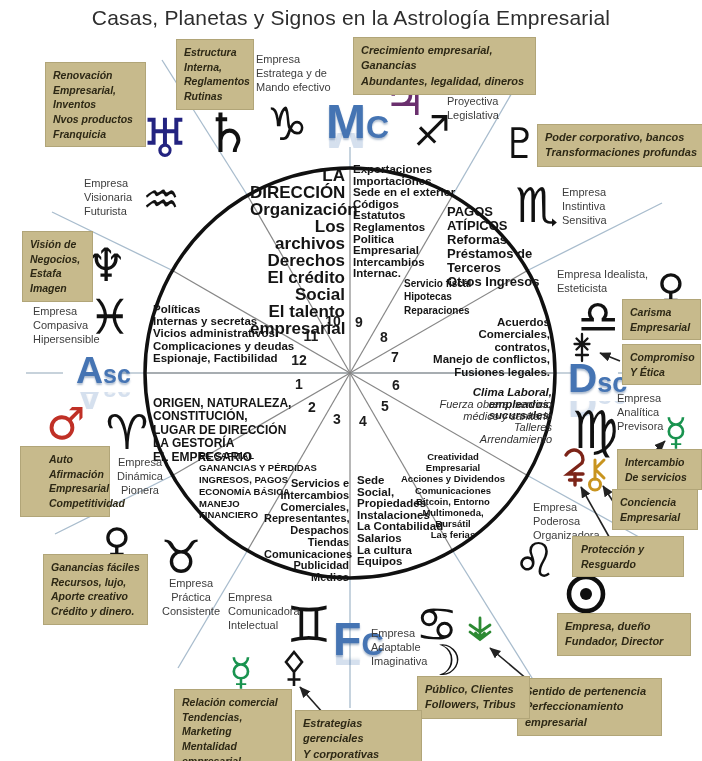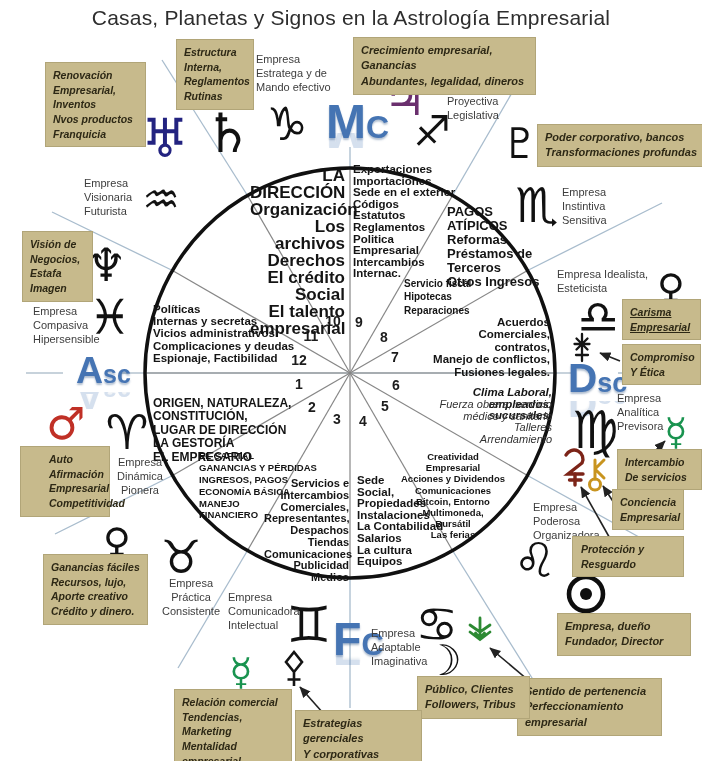--- a/index.html
+++ b/index.html
@@ -277,27 +277,27 @@
 Reglamentos
 Rutinas</div>
   <div class="tanbox" style="left:353px;top:37px;width:183px;font-size:11px;">Crecimiento empresarial, Ganancias
 Abundantes, legalidad, dineros</div>
   <div class="tanbox" style="left:537px;top:124px;width:172px;font-size:11px;">Poder corporativo, bancos
 Transformaciones profundas</div>
   <div class="tanbox" style="left:22px;top:231px;width:71px;">Visión de
 Negocios,
 Estafa
 Imagen</div>
-  <div class="tanbox" style="left:622px;top:299px;width:79px;text-decoration:underline;">Carisma
+  <div class="tanbox" style="left:622px;top:299px;width:79px;">Carisma
 Empresarial</div>
   <div class="tanbox" style="left:622px;top:344px;width:79px;">Compromiso
 Y Ética</div>
   <div class="tanbox" style="left:617px;top:449px;width:85px;">Intercambio
 De servicios</div>
-  <div class="tanbox" style="left:612px;top:489px;width:72px;">Conciencia
+  <div class="tanbox" style="left:612px;top:489px;width:86px;">Conciencia
 Empresarial</div>
   <div class="tanbox" style="left:572px;top:536px;width:112px;padding-left:8px;">Protección y
 Resguardo</div>
   <div class="tanbox" style="left:557px;top:613px;width:134px;font-size:11px;">Empresa, dueño
 Fundador, Director</div>
   <div class="tanbox" style="left:517px;top:678px;width:145px;font-size:11px;">Sentido de pertenencia
 Perfeccionamiento
 empresarial</div>
   <div class="tanbox" style="left:417px;top:676px;width:113px;font-size:11px;">Público, Clientes
 Followers, Tribus</div>

